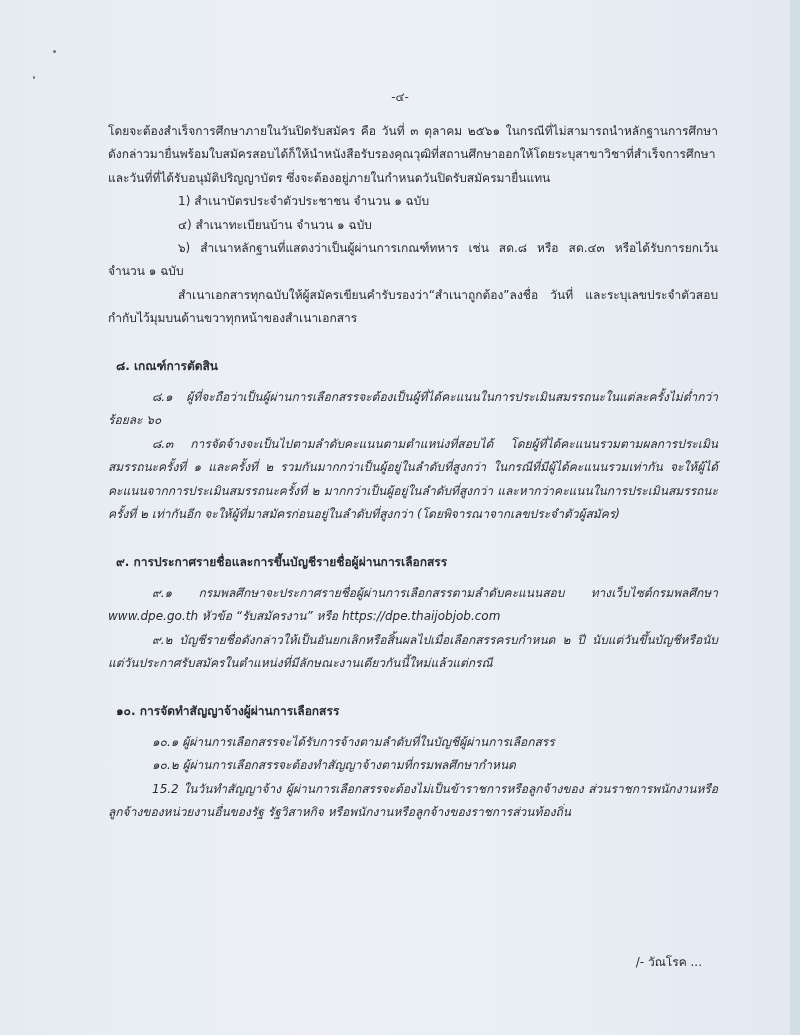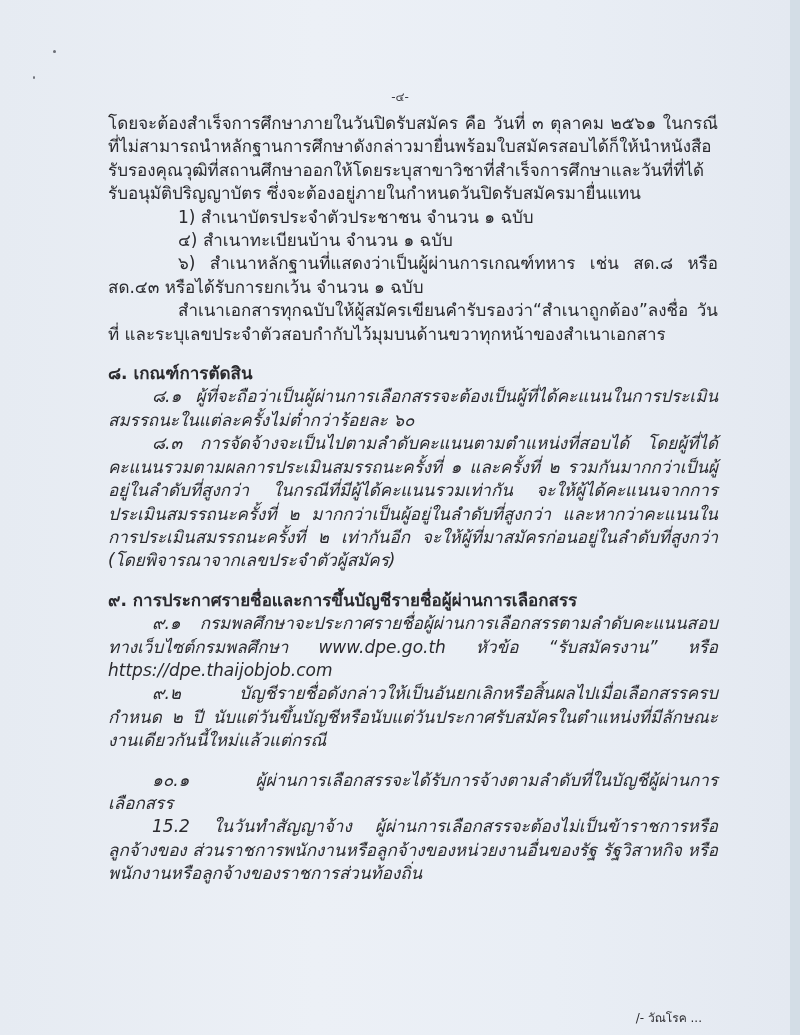--- a/index.html
+++ b/index.html
@@ -14,30 +14,30 @@
     width: 790px; height: 1035px;
     background: linear-gradient(90deg, #e6ebf2 0%, #ecf0f6 40%, #e9eef5 70%, #e4e9f1 100%);
     border-right: 10px solid #d3dde6;
   }
   .mark { position: absolute; background: #6a6d75; border-radius: 50%; }
   .page-num {
     position: absolute; top: 87px; left: 0; width: 800px;
     text-align: center; font-size: 12px; color: #3a3a40;
   }
   .body {
-    position: absolute; left: 108px; top: 112px; width: 610px;
-    font-size: 17px; line-height: 23.4px;
+    position: absolute; left: 108px; top: 120px; width: 610px;
+    font-size: 12px; line-height: 23.4px;
   }
   .p { margin: 0; text-align: justify; text-align-last: left; }
   .ind1 { text-indent: 70px; }
   .ind2 { text-indent: 44px; font-style: italic; }
-  .heading { font-weight: bold; margin: 0; }
+  .heading { font-weight: bold; margin: 8px; }
   .gap { height: 16px; }
   .footer {
-    position: absolute; top: 1008px; right: 88px;
+    position: absolute; top: 952px; right: 88px;
     font-size: 12px; color: #2a2a2e;
   }
 </style>
 </head>
 <body>
 
 <div class="page">
   <div class="mark" style="left:53px;top:50px;width:3px;height:3px;"></div>
   <div class="mark" style="left:33px;top:76px;width:2px;height:3px;"></div>
 
@@ -54,18 +54,20 @@
     <p class="heading">๘. เกณฑ์การตัดสิน</p>
     <p class="p ind2">๘.๑ ผู้ที่จะถือว่าเป็นผู้ผ่านการเลือกสรรจะต้องเป็นผู้ที่ได้คะแนนในการประเมินสมรรถนะในแต่ละครั้งไม่ต่ำกว่าร้อยละ ๖๐</p>
     <p class="p ind2">๘.๓ การจัดจ้างจะเป็นไปตามลำดับคะแนนตามตำแหน่งที่สอบได้ โดยผู้ที่ได้คะแนนรวมตามผลการประเมินสมรรถนะครั้งที่ ๑ และครั้งที่ ๒ รวมกันมากกว่าเป็นผู้อยู่ในลำดับที่สูงกว่า ในกรณีที่มีผู้ได้คะแนนรวมเท่ากัน จะให้ผู้ได้คะแนนจากการประเมินสมรรถนะครั้งที่ ๒ มากกว่าเป็นผู้อยู่ในลำดับที่สูงกว่า และหากว่าคะแนนในการประเมินสมรรถนะครั้งที่ ๒ เท่ากันอีก จะให้ผู้ที่มาสมัครก่อนอยู่ในลำดับที่สูงกว่า (โดยพิจารณาจากเลขประจำตัวผู้สมัคร)</p>
 
     <div class="gap"></div>
     <p class="heading">๙. การประกาศรายชื่อและการขึ้นบัญชีรายชื่อผู้ผ่านการเลือกสรร</p>
     <p class="p ind2">๙.๑ กรมพลศึกษาจะประกาศรายชื่อผู้ผ่านการเลือกสรรตามลำดับคะแนนสอบ ทางเว็บไซต์กรมพลศึกษา www.dpe.go.th หัวข้อ “รับสมัครงาน” หรือ https://dpe.thaijobjob.com</p>
     <p class="p ind2">๙.๒ บัญชีรายชื่อดังกล่าวให้เป็นอันยกเลิกหรือสิ้นผลไปเมื่อเลือกสรรครบกำหนด ๒ ปี นับแต่วันขึ้นบัญชีหรือนับแต่วันประกาศรับสมัครในตำแหน่งที่มีลักษณะงานเดียวกันนี้ใหม่แล้วแต่กรณี</p>
 
     <div class="gap"></div>
+    <p class="heading">๑๐. การจัดทำสัญญาจ้างผู้ผ่านการเลือกสรร</p>
     <p class="p ind2">๑๐.๑ ผู้ผ่านการเลือกสรรจะได้รับการจ้างตามลำดับที่ในบัญชีผู้ผ่านการเลือกสรร</p>
+    <p class="p ind2">๑๐.๒ ผู้ผ่านการเลือกสรรจะต้องทำสัญญาจ้างตามที่กรมพลศึกษากำหนด</p>
     <p class="p ind2">15.2 ในวันทำสัญญาจ้าง ผู้ผ่านการเลือกสรรจะต้องไม่เป็นข้าราชการหรือลูกจ้างของ ส่วนราชการพนักงานหรือลูกจ้างของหน่วยงานอื่นของรัฐ รัฐวิสาหกิจ หรือพนักงานหรือลูกจ้างของราชการส่วนท้องถิ่น</p>
   </div>
 
   <div class="footer">/- วัณโรค ...</div>
 </div>
 
 </body></html>

